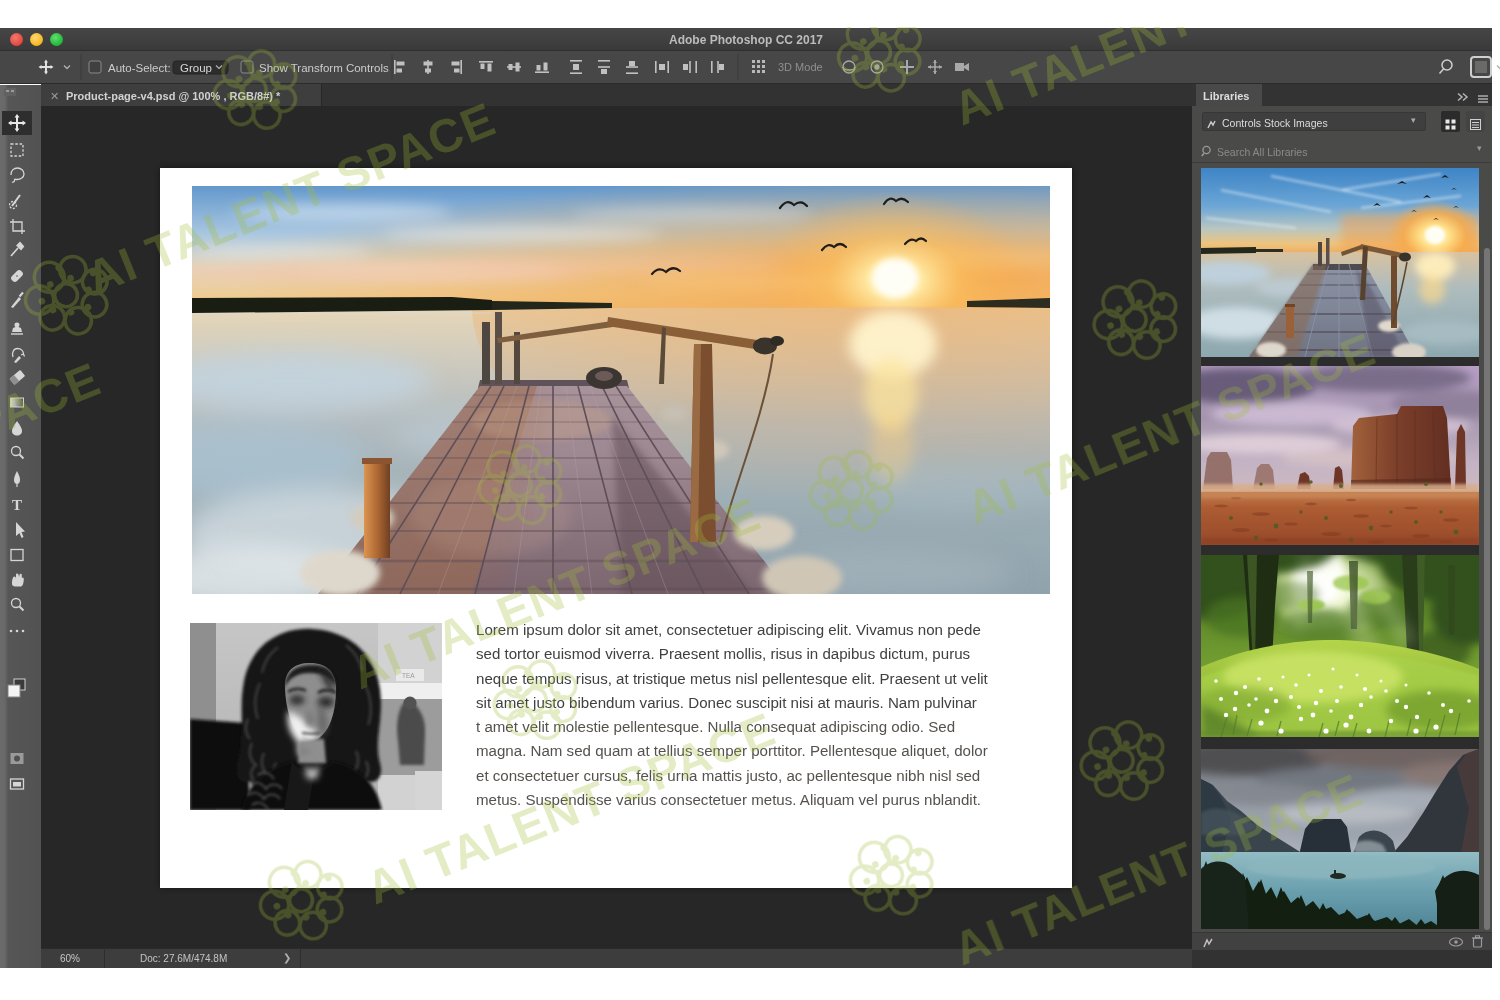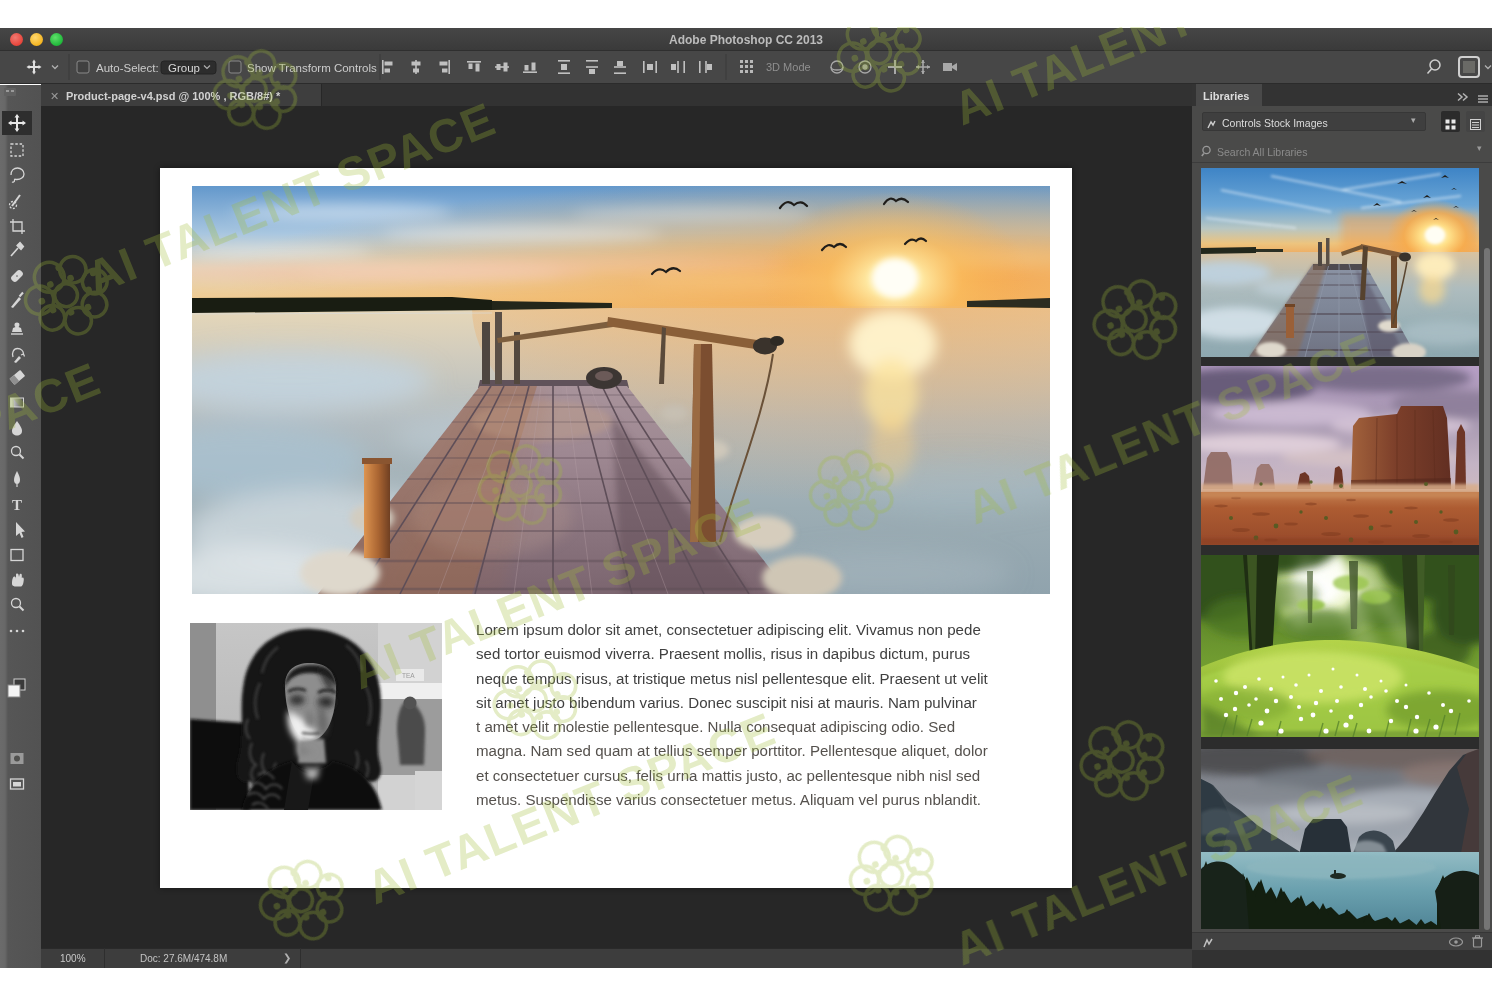--- a/index.html
+++ b/index.html
@@ -9,24 +9,24 @@
   #stage { position:relative; width:1500px; height:1000px; }
 </style>
 </head>
 <body>
 <div id="stage">
 
   <div class="abs" style="left:0;top:28px;width:1492px;height:22px;background:linear-gradient(#464646,#3a3a3a);"></div>
   <div class="abs" style="left:10px;top:33px;width:13px;height:13px;border-radius:50%;background:radial-gradient(circle at 40% 35%,#f07a72,#e8443a 70%);"></div>
   <div class="abs" style="left:30px;top:33px;width:13px;height:13px;border-radius:50%;background:radial-gradient(circle at 40% 35%,#ffd870,#f5b520 70%);"></div>
   <div class="abs" style="left:50px;top:33px;width:13px;height:13px;border-radius:50%;background:radial-gradient(circle at 40% 35%,#5fe06a,#1fb83a 70%);"></div>
-  <div class="abs" style="left:0;top:33px;width:1492px;text-align:center;font-size:12px;font-weight:bold;color:#bcbcbc;">Adobe Photoshop CC 2013</div>
+  <div class="abs" style="left:0;top:33px;width:1492px;text-align:center;font-size:12px;font-weight:bold;color:#bcbcbc;">Adobe Photoshop CC 2017</div>
 
   <div class="abs" style="left:0;top:50px;width:1492px;height:34px;background:#474747;border-top:1px solid #2f2f2f;border-bottom:1px solid #2b2b2b;"></div>
-  <div id="optbar-icons" class="abs" style="left:4px;top:50px;width:1272px;height:34px;">
+  <div id="optbar-icons" class="abs" style="left:16px;top:50px;width:1272px;height:34px;">
     <svg width="1492" height="34" viewBox="0 0 1492 34">
 
       <g transform="translate(30,17)">
           <path d="M0 -7.5 L-2 -4.5 L-1 -4.5 L-1 -1 L-4.5 -1 L-4.5 -2 L-7.5 0 L-4.5 2 L-4.5 1 L-1 1 L-1 4.5 L-2 4.5 L0 7.5 L2 4.5 L1 4.5 L1 1 L4.5 1 L4.5 2 L7.5 0 L4.5 -2 L4.5 -1 L1 -1 L1 -4.5 L2 -4.5 Z" fill="#e0e0e0"></path>
         </g>
       <path d="M48 15.5 L51 18.5 L54 15.5" stroke="#b0b0b0" stroke-width="1.3" fill="none"></path>
       <line x1="65" y1="4" x2="65" y2="30" stroke="#3a3a3a"></line>
 
       <rect x="73" y="11" width="12" height="12" rx="2" fill="#404040" stroke="#8a8a8a"></rect>
       <text x="92" y="21.5" font-size="11.5" fill="#cccccc">Auto-Select:</text>
@@ -517,21 +517,21 @@
     sit amet justo bibendum varius. Donec suscipit nisi at mauris. Nam pulvinar
   </div>
   <div class="abs" style="left:476px;top:715px;white-space:nowrap;font-size:15.1px;line-height:24.4px;color:#55514d;">
     t amet velit molestie pellentesque. Nulla consequat adipiscing odio. Sed<br>
     magna. Nam sed quam at tellius semper porttitor. Pellentesque aliquet, dolor<br>
     et consectetuer cursus, felis urna mattis justo, ac pellentesque nibh nisl sed<br>
     metus. Suspendisse varius consectetuer metus. Aliquam vel purus nblandit.
   </div>
 
   <div class="abs" style="left:41px;top:948px;width:1151px;height:20px;background:#3d3d3d;border-top:1px solid #2a2a2a;"></div>
-  <div class="abs" style="left:60px;top:953px;font-size:10px;color:#c8c8c8;">100%</div>
+  <div class="abs" style="left:60px;top:953px;font-size:10px;color:#c8c8c8;">60%</div>
   <div class="abs" style="left:104px;top:948px;width:1px;height:20px;background:#2e2e2e;"></div>
   <div class="abs" style="left:140px;top:953px;font-size:10px;color:#c4c4c4;">Doc: 27.6M/474.8M</div>
   <div class="abs" style="left:283px;top:952px;font-size:10px;color:#b0b0b0;">❯</div>
   <div class="abs" style="left:300px;top:948px;width:1px;height:20px;background:#2e2e2e;"></div>
 
   <div class="abs" style="left:1192px;top:84px;width:300px;height:22px;background:#333333;"></div>
   <div class="abs" style="left:1196px;top:84px;width:66px;height:22px;background:#494949;"></div>
   <div class="abs" style="left:1203px;top:90px;font-size:11px;font-weight:bold;color:#dddddd;">Libraries</div>
   <div class="abs" style="left:1456px;top:89px;width:14px;height:12px;"><svg width="14" height="12">
         <path d="M2 2.5 L6 6 L2 9.5 M7 2.5 L11 6 L7 9.5" stroke="#b5b5b5" stroke-width="1.5" fill="none"></path>

